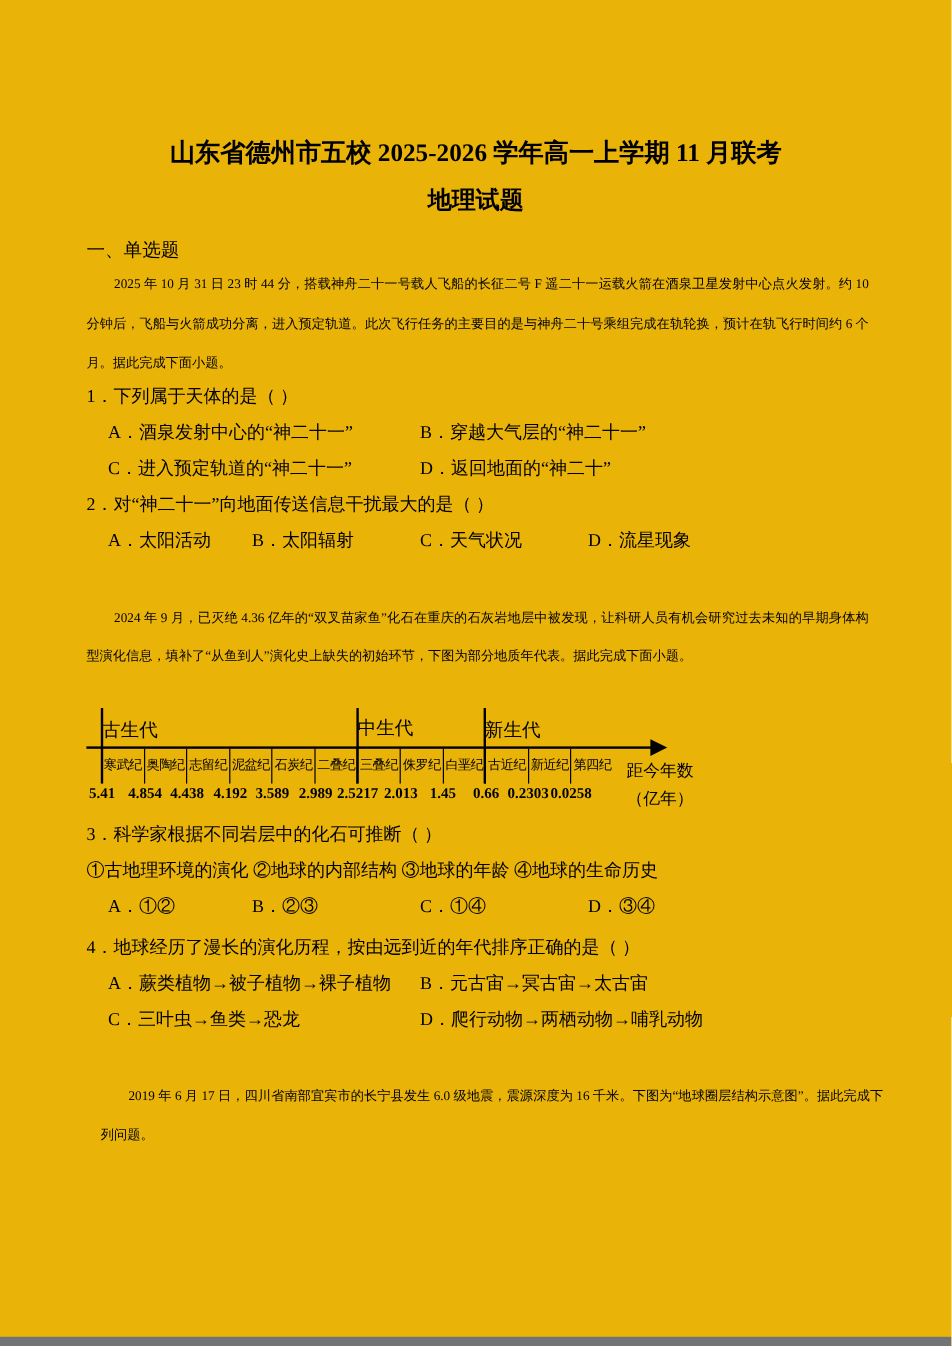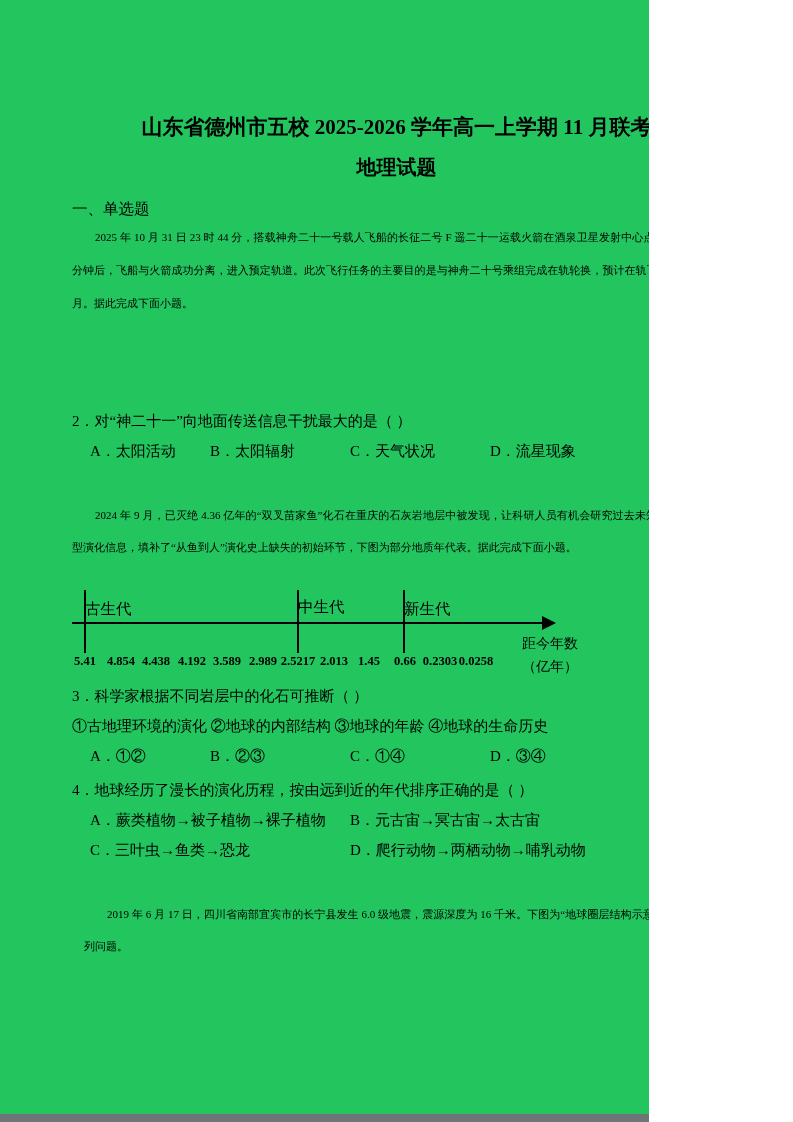--- a/index.html
+++ b/index.html
@@ -1,18 +1,18 @@
 <!DOCTYPE html>
 <html><head>
 <meta charset="utf-8">
 <style>
   * { margin:0; padding:0; box-sizing:border-box; }
   html,body { background:#ffffff; }
   body { width:793px; height:1122px; font-family:"Liberation Serif","DejaVu Serif",serif; color:#000; }
-  .page { position:relative; width:649px; height:1122px; background:#22c55e; overflow:hidden; }
+  .page { position:relative; width:793px; height:1122px; background:#eab308; overflow:hidden; }
 
   .title { position:absolute; top:112px; left:0; width:793px; text-align:center;
            font-size:21px; font-weight:700; line-height:30px; }
   .subtitle { position:absolute; top:152px; left:0; width:793px; text-align:center;
            font-size:20px; font-weight:700; line-height:30px; }
   .section-heading { position:absolute; top:197px; left:72px; font-size:15.5px;
            font-weight:400; line-height:24px; }
 
   .para { position:absolute; left:72px; width:652px; font-size:11px; line-height:33px;
           text-align:justify; text-indent:2.1em; }
@@ -50,20 +50,31 @@
 <body>
 
 <div class="page">
 
   <div class="title">山东省德州市五校 2025-2026 学年高一上学期 11 月联考</div>
   <div class="subtitle">地理试题</div>
   <div class="section-heading">一、单选题</div>
 
   <p class="para" id="para1">2025 年 10 月 31 日 23 时 44 分，搭载神舟二十一号载人飞船的长征二号 F 遥二十一运载火箭在酒泉卫星发射中心点火发射。约 10 分钟后，飞船与火箭成功分离，进入预定轨道。此次飞行任务的主要目的是与神舟二十号乘组完成在轨轮换，预计在轨飞行时间约 6 个月。据此完成下面小题。</p>
 
+  <div class="q" id="q1">
+    <div class="qrow">1．下列属于天体的是（  ）</div>
+    <div class="qrow">
+      <span class="opt o1">A．酒泉发射中心的“神二十一”</span>
+      <span class="opt o3">B．穿越大气层的“神二十一”</span>
+    </div>
+    <div class="qrow">
+      <span class="opt o1">C．进入预定轨道的“神二十一”</span>
+      <span class="opt o3">D．返回地面的“神二十”</span>
+    </div>
+  </div>
 
   <div class="q" id="q2">
     <div class="qrow">2．对“神二十一”向地面传送信息干扰最大的是（  ）</div>
     <div class="qrow">
       <span class="opt o1">A．太阳活动</span>
       <span class="opt o2">B．太阳辐射</span>
       <span class="opt o3">C．天气状况</span>
       <span class="opt o4">D．流星现象</span>
     </div>
   </div>
@@ -75,20 +86,34 @@
     <span class="era" style="left:226px; width:106px;font-family:Liberation Mono, monospace;">中生代</span>
     <span class="era" style="left:332px; width:140px;">新生代</span>
 
     <div class="vtall" style="left:12px;"></div>
     <div class="vtall" style="left:225px;"></div>
     <div class="vtall" style="left:331px;"></div>
 
     <div class="axis"></div>
     <div class="arrowhead"></div>
 
+    <div class="period-row">
+      <span class="period">寒武纪</span>
+      <span class="period">奥陶纪</span>
+      <span class="period">志留纪</span>
+      <span class="period">泥盆纪</span>
+      <span class="period">石炭纪</span>
+      <span class="period">二叠纪</span>
+      <span class="period">三叠纪</span>
+      <span class="period">侏罗纪</span>
+      <span class="period">白垩纪</span>
+      <span class="period">古近纪</span>
+      <span class="period">新近纪</span>
+      <span class="period">第四纪</span>
+    </div>
 
     <span class="num" style="left:-10px;">5.41</span>
     <span class="num" style="left:26px;">4.854</span>
     <span class="num" style="left:61px;">4.438</span>
     <span class="num" style="left:97px;">4.192</span>
     <span class="num" style="left:132px;">3.589</span>
     <span class="num" style="left:168px;">2.989</span>
     <span class="num" style="left:203px;">2.5217</span>
     <span class="num" style="left:239px;">2.013</span>
     <span class="num" style="left:274px;">1.45</span>

